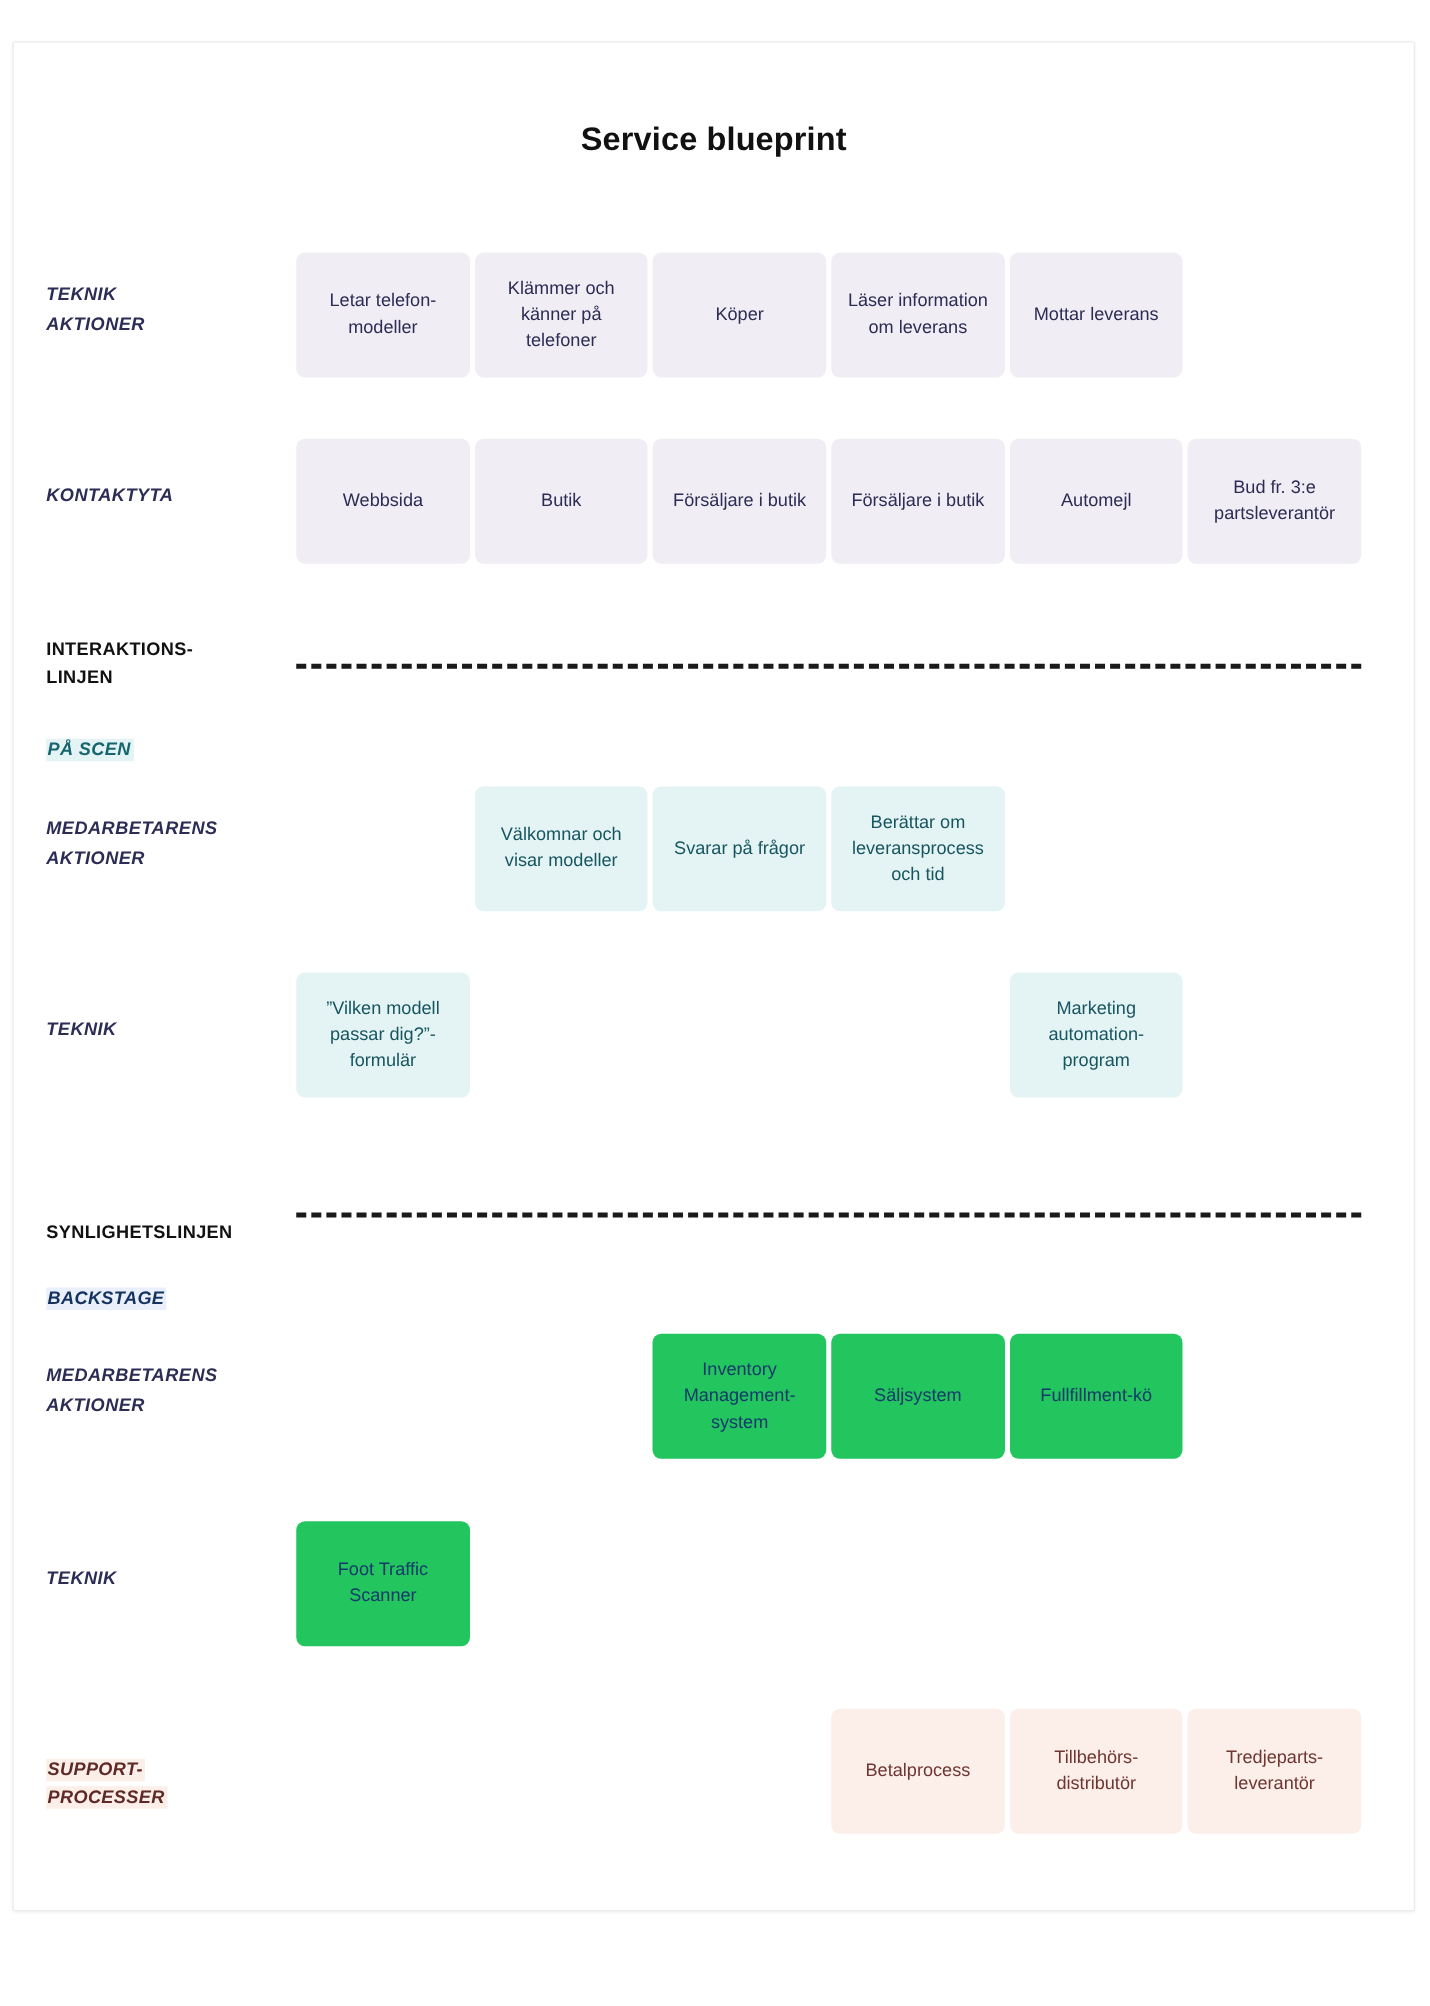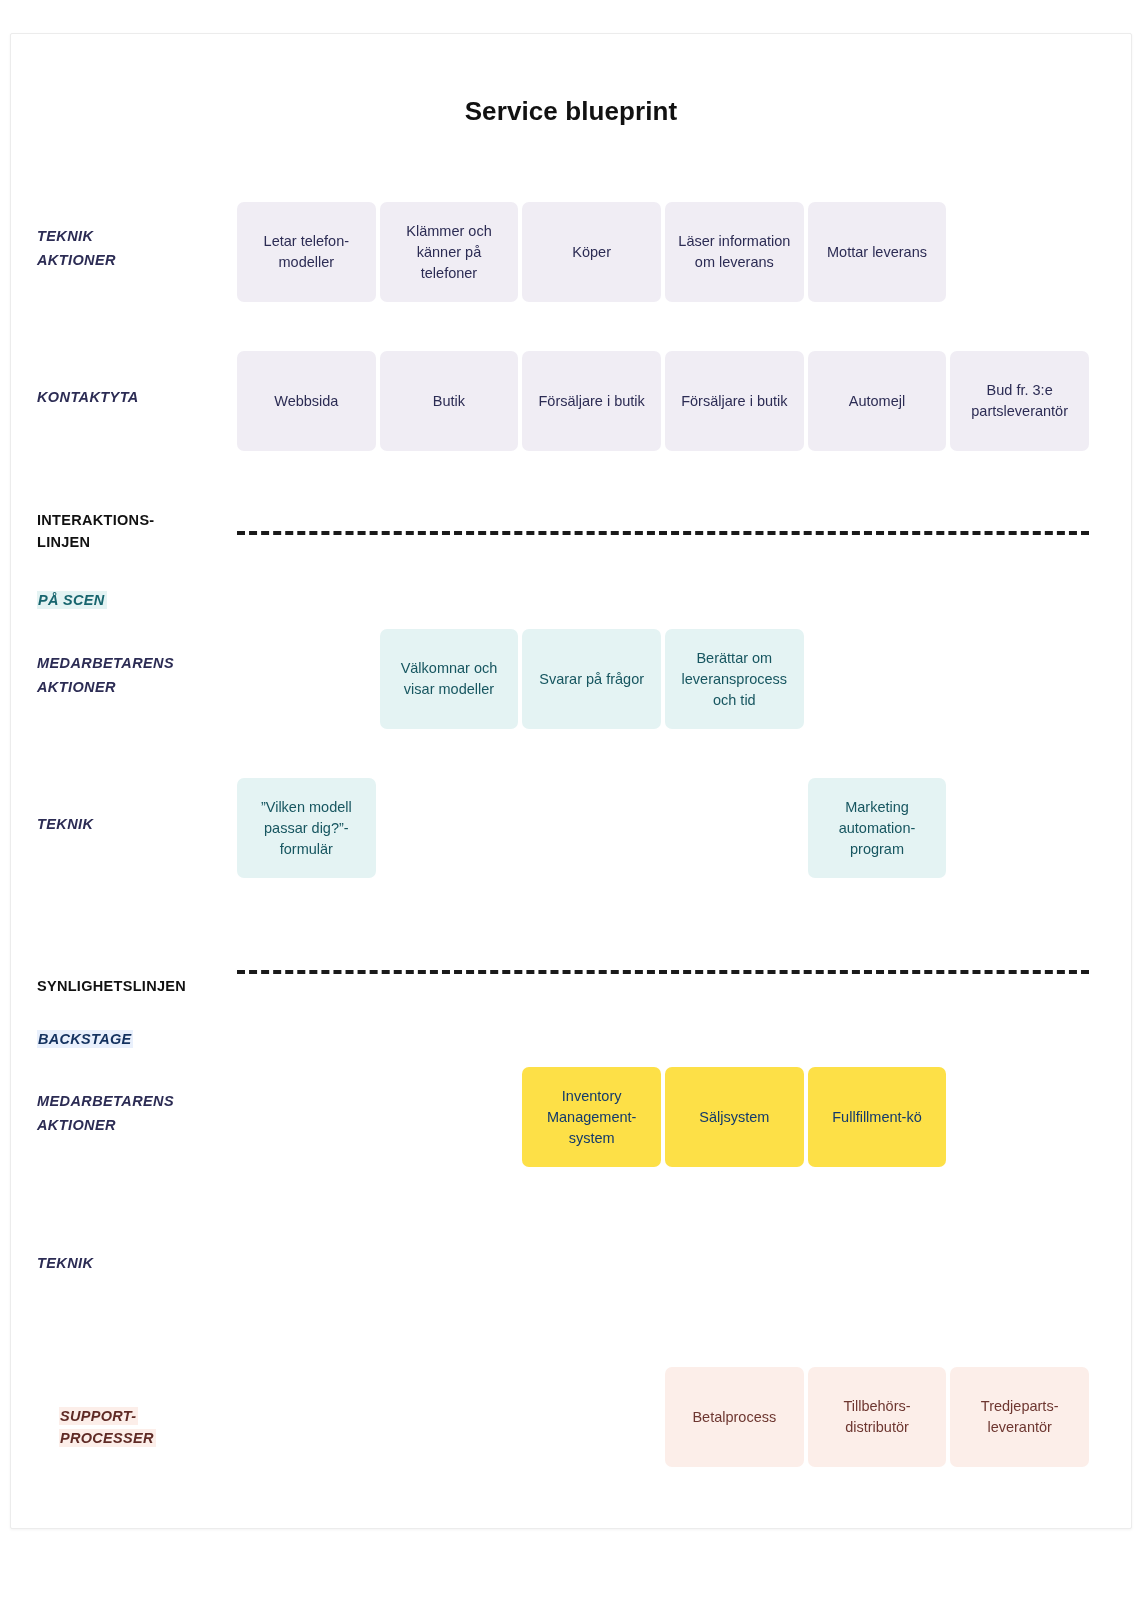--- a/index.html
+++ b/index.html
@@ -92,21 +92,21 @@
     padding: 4px 10px;
     box-sizing: border-box;
   }
   .cell.empty {
     background: transparent;
   }
 
   
   .c-customer { background: #f0edf4; color: #2c2c54; }
   .c-stage    { background: #e4f3f3; color: #175660; }
-  .c-back     { background: #fde047; color: #133a6b; }
+  .c-back     { background: #22c55e; color: #133a6b; }
   .c-support  { background: #fceee9; color: #6d3630; }
 
   
   .divider-label {
     position: absolute;
     left: 26px;
     width: 200px;
     font-size: 14.5px;
     font-weight: bold;
     letter-spacing: 0.3px;
@@ -132,21 +132,21 @@
     font-style: italic;
   }
   .zone-heading span.hl {
     display: inline;
     padding: 1px 2px 1px 1px;
     box-decoration-break: clone;
     -webkit-box-decoration-break: clone;
   }
   .zone-stage span.hl   { background: #e4f3f3; color: #17656e; }
   .zone-back span.hl    { background: #e9f0fc; color: #14325f; margin-top: 32px; }
-  .zone-support span.hl { background: #fceee9; color: #5f2a25; margin-left: 22px; }
+  .zone-support span.hl { background: #fceee9; color: #5f2a25; }
 </style>
 </head>
 <body>
 
 <div class="page-card">
   <div class="blueprint">
 
     <div class="title">Service blueprint</div>
 
     <div class="row" style="top:168px;height:100px;">
@@ -242,20 +242,21 @@
         <div class="cell c-back">Fullfillment-kö</div>
         <div class="cell empty"></div>
       </div>
     </div>
 
     <div class="row" style="top:1183px;height:100px;">
       <div class="row-label one-line">
         <div>TEKNIK</div>
       </div>
       <div class="cells">
+        <div class="cell c-back">Foot Traffic Scanner</div>
         <div class="cell empty"></div>
         <div class="cell empty"></div>
         <div class="cell empty"></div>
         <div class="cell empty"></div>
       </div>
     </div>
 
     <div class="row" style="top:1333px;height:100px;">
       <div class="zone-heading zone-support" style="left:26px;top:38px;">
         <div><span class="hl">SUPPORT-</span></div>

